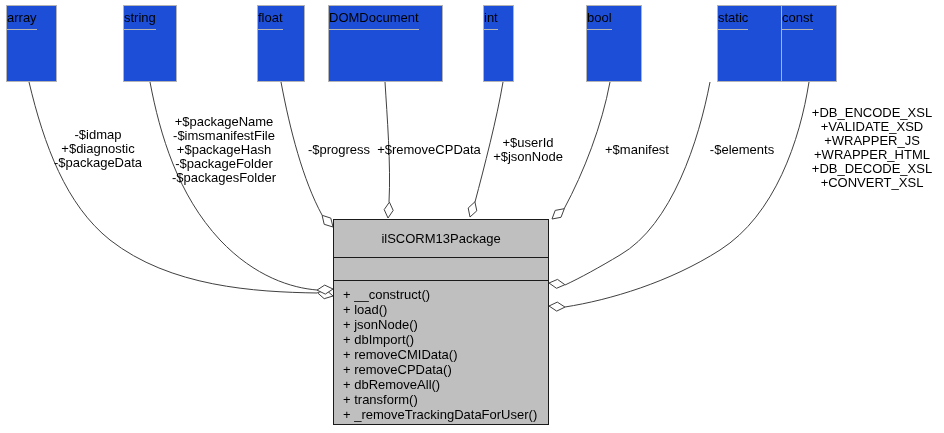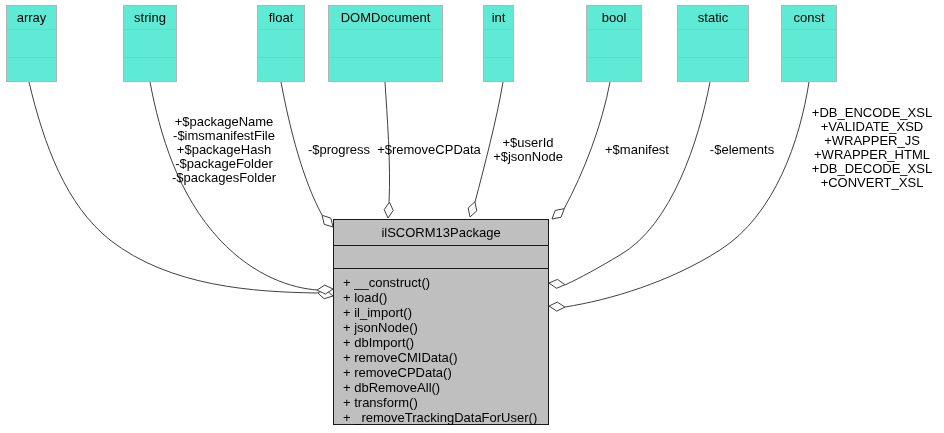--- a/index.html
+++ b/index.html
@@ -6,23 +6,23 @@
   .stage{
     position:relative;width:944px;height:433px;background:#ffffff;
     font-family:"Liberation Sans",sans-serif;color:#000;overflow:hidden;
   }
   .edges-svg{position:absolute;left:0;top:0;width:944px;height:433px;}
   .edges-svg path{fill:none;stroke:#404040;stroke-width:1;}
   .edges-svg polygon{fill:#ffffff;stroke:#404040;stroke-width:1;}
 
   
   .tnode{
-    position:absolute;top:5px;height:77px;background:#5eead4;
+    position:absolute;top:5px;height:77px;background:#1d4ed8;
     border:1px solid #b4b4b4;box-sizing:border-box;
-    display:flex;flex-direction:column;justify-content:space-between;
+    display:flex;flex-direction:row;justify-content:space-between;
   }
   .t-title{
     height:24px;border-bottom:1px solid #b4b4b4;box-sizing:border-box;
     display:flex;align-items:center;justify-content:center;
     font-size:13px;white-space:nowrap;
   }
   .t-attr{height:28px;border-bottom:1px solid #b4b4b4;box-sizing:border-box;}
   .t-ops{flex:1;}
 
   
@@ -30,21 +30,21 @@
     position:absolute;transform:translateX(-50%);
     font-size:13px;line-height:14px;text-align:center;white-space:pre-line;
   }
 
   
   .cnode{
     position:absolute;left:333px;top:219px;width:216px;height:206px;
     background:#bfbfbf;border:1px solid #1a1a1a;box-sizing:border-box;
   }
   .c-title{
-    height:26px;border-bottom:1px solid #1a1a1a;box-sizing:border-box;
+    height:38px;border-bottom:1px solid #1a1a1a;box-sizing:border-box;
     display:flex;align-items:center;justify-content:center;font-size:13px;
   }
   .c-attrs{height:23px;border-bottom:1px solid #1a1a1a;box-sizing:border-box;}
   .c-methods{
     list-style:none;margin:0;padding:6px 4px 5px 9px;
     font-size:13px;line-height:15px;
   }
 </style>
 </head>
 <body>
@@ -95,31 +95,34 @@
   <div class="tnode" style="left:483px;width:31px">
     <div class="t-title">int</div>
     <div class="t-attr"></div>
     <div class="t-ops"></div>
   </div>
   <div class="tnode" style="left:586px;width:56px">
     <div class="t-title">bool</div>
     <div class="t-attr"></div>
     <div class="t-ops"></div>
   </div>
-  <div class="tnode" style="left:677px;width:72px">
+  <div class="tnode" style="left:717px;width:72px">
     <div class="t-title">static</div>
     <div class="t-attr"></div>
     <div class="t-ops"></div>
   </div>
   <div class="tnode" style="left:781px;width:56px">
     <div class="t-title">const</div>
     <div class="t-attr"></div>
     <div class="t-ops"></div>
   </div>
 
+  <div class="elabel" style="left:98px;top:128px">-$idmap
++$diagnostic
+-$packageData</div>
   <div class="elabel" style="left:224px;top:115px">+$packageName
 -$imsmanifestFile
 +$packageHash
 -$packageFolder
 -$packagesFolder</div>
   <div class="elabel" style="left:339px;top:143px">-$progress</div>
   <div class="elabel" style="left:429px;top:143px">+$removeCPData</div>
   <div class="elabel" style="left:528px;top:136px">+$userId
 +$jsonNode</div>
   <div class="elabel" style="left:637px;top:143px">+$manifest</div>
@@ -130,21 +133,20 @@
 +WRAPPER_HTML
 +DB_DECODE_XSL
 +CONVERT_XSL</div>
 
   <div class="cnode">
     <div class="c-title">ilSCORM13Package</div>
     <div class="c-attrs"></div>
     <ul class="c-methods">
       <li>+ __construct()</li>
       <li>+ load()</li>
-      <li>+ il_import()</li>
       <li>+ jsonNode()</li>
       <li>+ dbImport()</li>
       <li>+ removeCMIData()</li>
       <li>+ removeCPData()</li>
       <li>+ dbRemoveAll()</li>
       <li>+ transform()</li>
       <li>+ _removeTrackingDataForUser()</li>
     </ul>
   </div>
 

